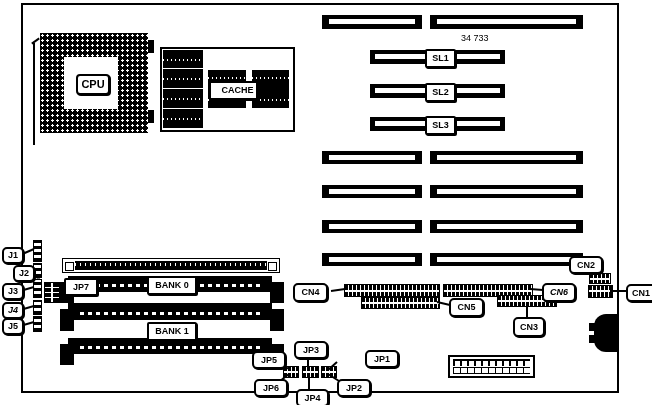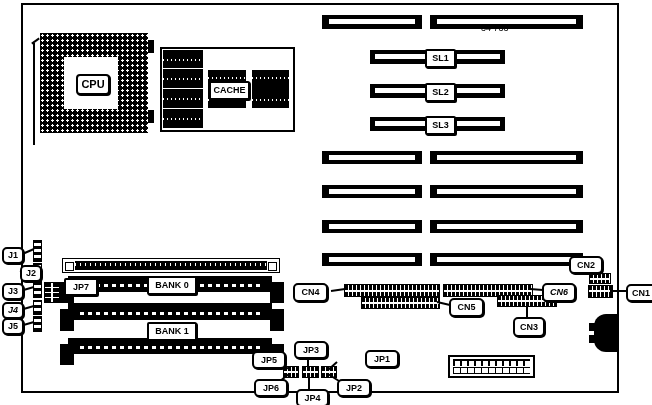--- a/index.html
+++ b/index.html
@@ -64,34 +64,34 @@
   <div class="lbl" style="left:76px;top:74px;width:30px;height:17px;font-size:11px;border-radius:4px;">CPU</div>
 
 
   <div class="abs" style="left:160px;top:47px;width:135px;height:85px;border:2px solid #000;box-sizing:border-box;background:#fff;"></div>
   <div class="chip dotline" style="left:163px;top:50px;width:40px;height:18px;"></div>
   <div class="chip dotline" style="left:163px;top:69px;width:40px;height:19px;"></div>
   <div class="chip dotline" style="left:163px;top:89px;width:40px;height:19px;"></div>
   <div class="chip dotline" style="left:163px;top:109px;width:40px;height:19px;"></div>
   <div class="chip dot2" style="left:208px;top:70px;width:38px;height:38px;"></div>
   <div class="chip dot2" style="left:252px;top:70px;width:37px;height:38px;"></div>
-  <div class="lbl" style="left:209px;top:81px;width:37px;height:15px;border-radius:2px;">CACHE</div>
+  <div class="lbl" style="left:209px;top:81px;width:37px;height:15px;border-radius:2px;padding-left:8px;">CACHE</div>
 
   <div class="isa" style="left:322px;top:15px;width:100px;height:14px;"></div>
   <div class="isa" style="left:430px;top:15px;width:153px;height:14px;"></div>
   <div class="isa" style="left:322px;top:151px;width:100px;height:13px;"></div>
   <div class="isa" style="left:430px;top:151px;width:153px;height:13px;"></div>
   <div class="isa" style="left:322px;top:185px;width:100px;height:13px;"></div>
   <div class="isa" style="left:430px;top:185px;width:153px;height:13px;"></div>
   <div class="isa" style="left:322px;top:220px;width:100px;height:13px;"></div>
   <div class="isa" style="left:430px;top:220px;width:153px;height:13px;"></div>
   <div class="isa" style="left:322px;top:253px;width:100px;height:13px;"></div>
   <div class="isa" style="left:430px;top:253px;width:153px;height:13px;"></div>
 
-  <div class="txt" style="left:461px;top:24px;margin-left:20px;">34 733</div>
+  <div class="txt" style="left:461px;top:34px;">34 733</div>
 
   <div class="sl" style="left:370px;top:50px;width:135px;height:14px;"></div>
   <div class="sl" style="left:370px;top:84px;width:135px;height:14px;"></div>
   <div class="sl" style="left:370px;top:117px;width:135px;height:14px;"></div>
   <div class="lbl" style="left:425px;top:49px;width:27px;height:15px;border-radius:2px;text-align:right;">SL1</div>
   <div class="lbl" style="left:425px;top:83px;width:27px;height:15px;border-radius:2px;">SL2</div>
   <div class="lbl" style="left:425px;top:116px;width:27px;height:15px;border-radius:2px;">SL3</div>
 
   <div class="abs" style="left:62px;top:258px;width:218px;height:15px;border:1px solid #000;box-sizing:border-box;background:#fff;">
     <div class="abs" style="left:12px;right:12px;top:2px;bottom:2px;background-color:#000;
@@ -126,21 +126,21 @@
   <div class="txt" style="left:36px;top:277px;font-size:8px;">3</div>
   <div class="txt" style="left:57px;top:297px;font-size:8px;">4</div>
   <div class="lbl" style="left:64px;top:278px;width:30px;height:14px;border-radius:2px;">JP7</div>
 
   <div class="jconn" style="left:33px;top:240px;height:20px;"></div>
   <div class="jconn" style="left:33px;top:263px;height:13px;"></div>
   <div class="jconn" style="left:33px;top:279px;height:17px;"></div>
   <div class="jconn" style="left:33px;top:300px;height:13px;"></div>
   <div class="jconn" style="left:33px;top:316px;height:14px;"></div>
   <div class="lbl" style="left:2px;top:247px;width:18px;height:13px;">J1</div>
-  <div class="lbl" style="left:20px;top:265px;width:18px;height:13px;">J2</div>
+  <div class="lbl" style="left:13px;top:265px;width:18px;height:13px;">J2</div>
   <div class="lbl" style="left:2px;top:283px;width:18px;height:13px;">J3</div>
   <div class="lbl" style="left:2px;top:302px;width:18px;height:13px;font-style:italic;">J4</div>
   <div class="lbl" style="left:2px;top:318px;width:18px;height:13px;">J5</div>
 
   <div class="pins" style="left:344px;top:284px;width:94px;height:11px;"></div>
   <div class="pins" style="left:443px;top:284px;width:88px;height:11px;"></div>
   <div class="pins" style="left:361px;top:297px;width:77px;height:10px;"></div>
   <div class="pins" style="left:497px;top:295px;width:58px;height:10px;"></div>
   <div class="pins" style="left:589px;top:273px;width:20px;height:9px;"></div>
   <div class="pins" style="left:588px;top:285px;width:23px;height:11px;"></div>

